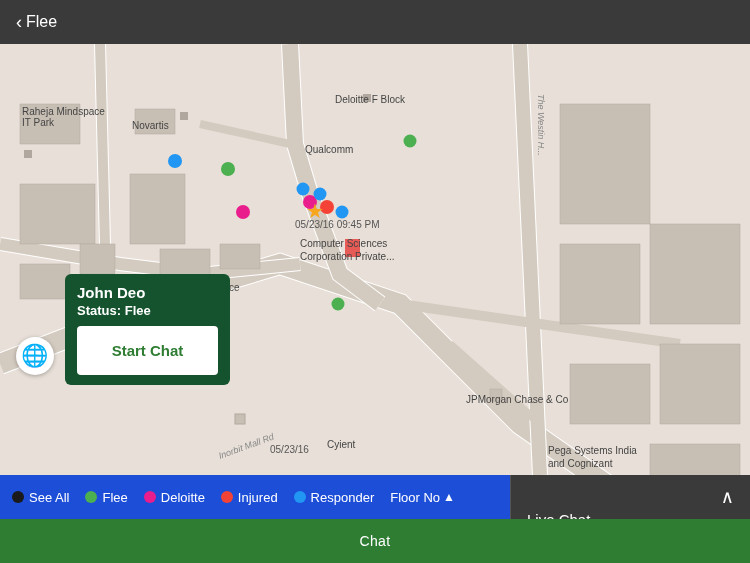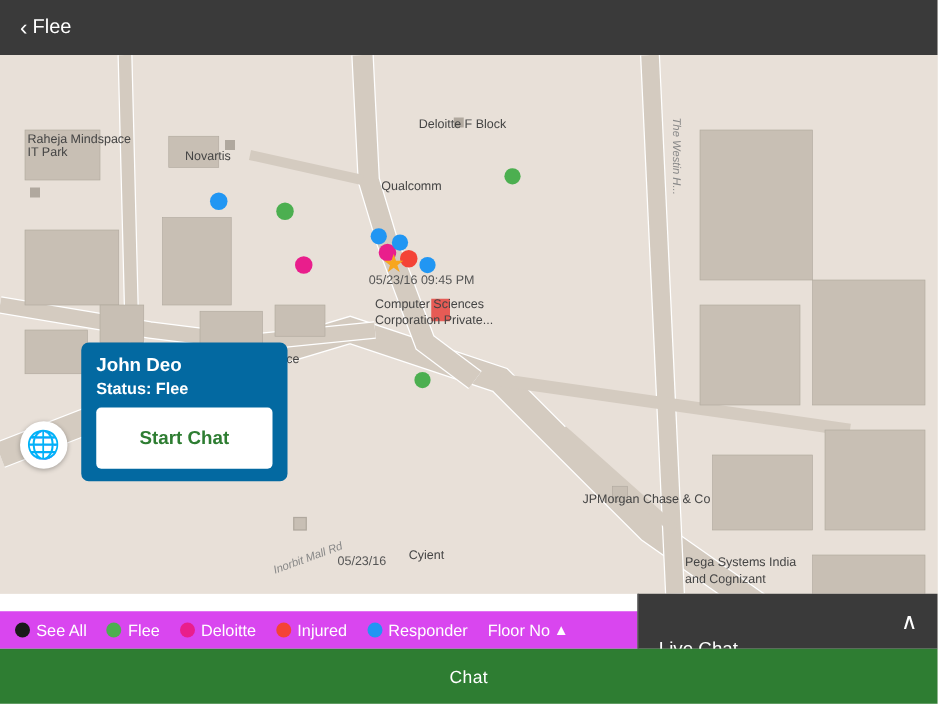--- a/index.html
+++ b/index.html
@@ -80,21 +80,21 @@
       position: absolute;
       border-radius: 50%;
       transform: translate(-50%, -50%);
     }
 
     
     #info-popup {
       position: absolute;
       top: 230px;
       left: 65px;
-      background: #0369a1;
+      background: #14532d;
       color: white;
       border-radius: 6px;
       padding: 10px 12px;
       width: 165px;
       z-index: 50;
     }
     #info-popup .popup-name {
       font-weight: bold;
       font-size: 15px;
       margin-bottom: 2px;
@@ -139,22 +139,22 @@
       z-index: 50;
       font-size: 22px;
     }
 
     
     #legend-bar {
       position: absolute;
       bottom: 44px;
       left: 0;
       width: 510px;
-      height: 30px;
-      background: #d946ef;
+      height: 44px;
+      background: #1d4ed8;
       display: flex;
       align-items: center;
       padding: 0 12px;
       gap: 16px;
       margin-top: 30px;
     }
     .legend-item {
       display: flex;
       align-items: center;
       gap: 5px;
@@ -294,21 +294,21 @@
   </svg>
 
   <div id="timestamp">
     <span>05/23/16  09:45 PM</span>
   </div>
   <div id="timestamp2">
     <span>05/23/16</span>
   </div>
 
   <div class="map-label" style="left:22px;top:52px;margin-top:10px;">Raheja Mindspace<br>IT Park</div>
-  <div class="map-label" style="left:148px;top:76px;">Novartis</div>
+  <div class="map-label" style="left:132px;top:76px;">Novartis</div>
   <div class="map-label" style="left:335px;top:50px;text-align:right;">Deloitte F Block</div>
   <div class="map-label" style="left:305px;top:100px;">Qualcomm</div>
   <div class="map-label" style="left:300px;top:193px;line-height:1.3;">Computer Sciences<br>Corporation Private...</div>
   <div class="map-label" style="left:82px;top:232px;">JVP</div>
   <div class="map-label" style="left:185px;top:238px;">BSNL Office</div>
   <div class="map-label" style="left:466px;top:350px;">JPMorgan Chase &amp; Co</div>
   <div class="map-label" style="left:327px;top:395px;">Cyient</div>
   <div class="map-label" style="left:548px;top:400px;line-height:1.3;">Pega Systems India<br>and Cognizant</div>
 
   <div class="marker" style="left:175px;top:117px;width:14px;height:14px;background:#2196f3;"></div>

